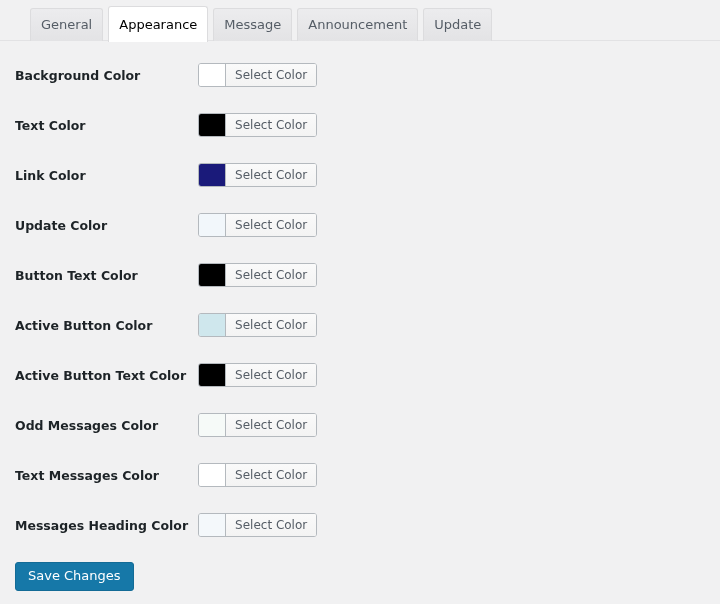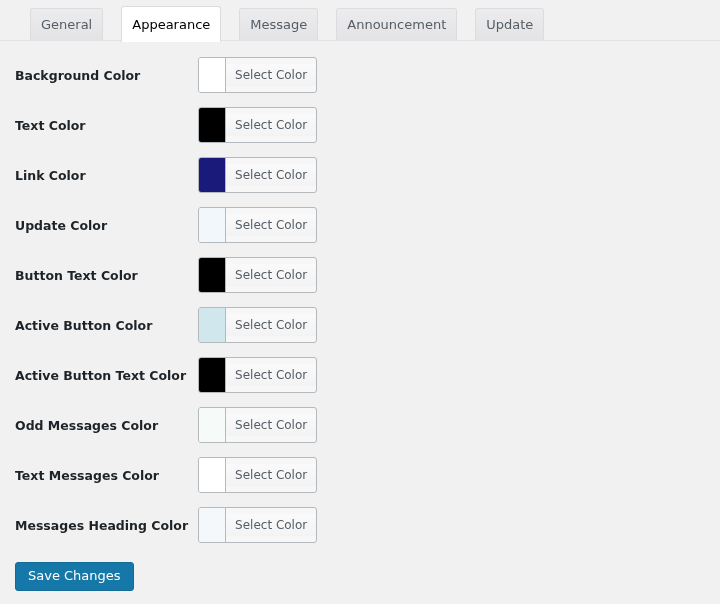--- a/index.html
+++ b/index.html
@@ -23,21 +23,21 @@
   .tab-wrap {
     position: relative;
     height: 41px;
     padding-left: 30px;
     background: #f1f1f2;
   }
   .tab-bar {
     display: flex;
     align-items: flex-end;
     height: 41px;
-    gap: 18px;
+    gap: 5px;
   }
   .tab-bar::after {
     content: "";
     position: absolute;
     left: 0;
     right: 0;
     bottom: 0;
     height: 1px;
     background: #e2e2e4;
   }
@@ -88,22 +88,22 @@
     white-space: nowrap;
   }
   .row-field {
     vertical-align: middle;
     padding: 0;
   }
 
   
   .color-picker {
     display: inline-flex;
-    align-items: center;
-    height: 36px;
+    align-items: flex-start;
+    height: 24px;
     border: 1px solid #b4b9be;
     border-radius: 3px;
     background: #f7f7f7;
     overflow: hidden;
     vertical-align: middle;
     cursor: pointer;
   }
   .color-swatch {
     width: 27px;
     height: 100%;

